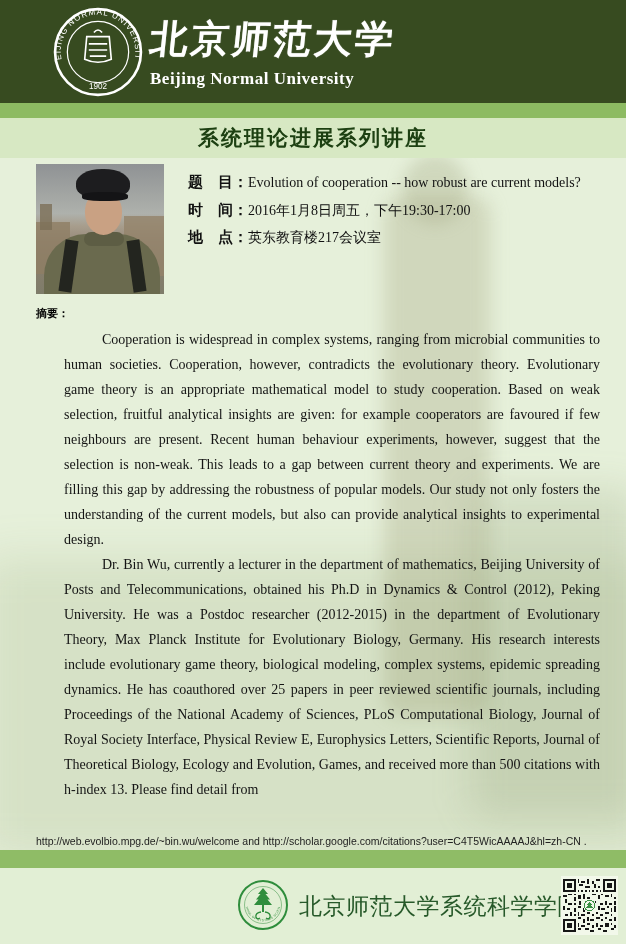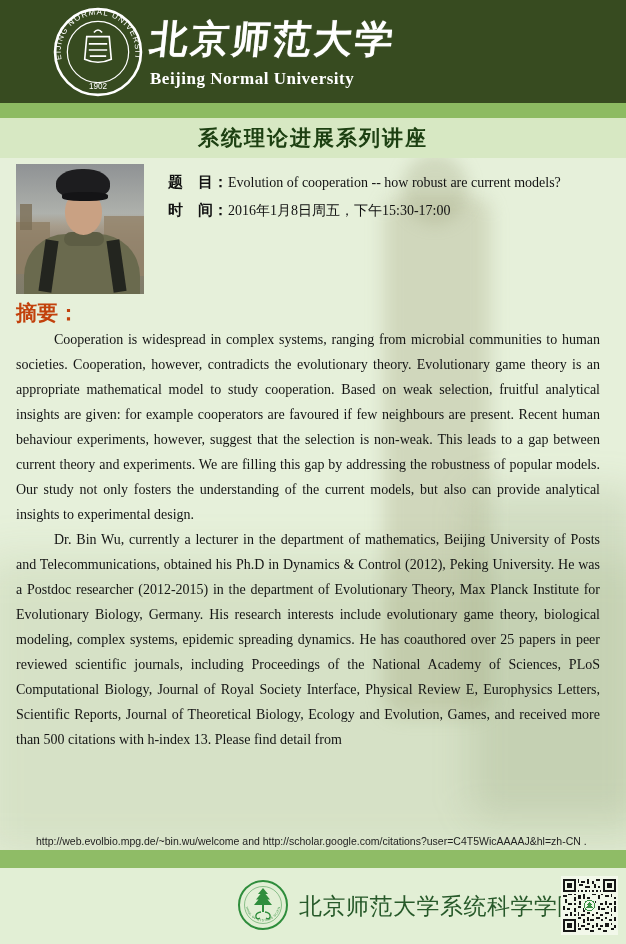--- a/index.html
+++ b/index.html
@@ -27,21 +27,21 @@
 
   
   .strip-1 { height:15px; background:#8dbb62; }
   .title-band { height:40px; background:#d7e8c3; text-align:center; }
   .series-title {
     display:inline-block; line-height:40px; font-size:21px; font-weight:700;
     letter-spacing:2px; color:#1d4012;
   }
 
   
-  .main { position:relative; height:692px; padding:6px 26px 0 16px; overflow:hidden; }
+  .main { position:relative; height:692px; padding:6px 26px 0 36px; overflow:hidden; }
   .wm { position:absolute; z-index:0; pointer-events:none; border-radius:18px; }
   .wm-tower   { left:384px; top:38px;  width:106px; height:520px; background:rgba(158,158,118,.30); filter:blur(9px); }
   .wm-head    { left:402px; top:-4px;  width:66px;  height:70px;  background:rgba(150,155,115,.28); filter:blur(8px); border-radius:50%; }
   .wm-foliage { left:-20px; top:400px; width:680px; height:300px; background:rgba(130,150,95,.16);  filter:blur(22px); }
   .wm-right   { left:470px; top:330px; width:170px; height:330px; background:rgba(120,140,92,.18);  filter:blur(18px); }
   .content { position:relative; z-index:1; }
 
   .lead { display:flex; gap:24px; margin-bottom:6px; }
 
   
@@ -62,24 +62,24 @@
   }
   .collar { position:absolute; left:48px; bottom:48px; width:40px; height:14px; background:#5d5d44; border-radius:8px; }
   .strap-l { position:absolute; left:26px;  bottom:2px; width:13px; height:52px; background:#23251f; transform:rotate(8deg); }
   .strap-r { position:absolute; left:94px;  bottom:2px; width:13px; height:52px; background:#23251f; transform:rotate(-8deg); }
 
   .info-list { flex:1; padding-top:5px; }
   .info-row { line-height:26.5px; white-space:nowrap; }
   .info-label { font-weight:700; font-size:15px; color:#111; }
   .info-value { font-family:"Liberation Serif", serif; font-size:14px; color:#111; }
 
-  .section-heading { font-size:21px; font-weight:700; color:#c2410c; line-height:22px; margin:8px 0 3px; }
+  .section-heading { font-size:11px; font-weight:700; color:#000000; line-height:22px; margin:8px 0 3px; }
   .body-text {
     font-family:"Liberation Serif", serif; font-size:14px; line-height:25px;
-    color:#141414; text-align:justify; text-indent:38px;
+    color:#141414; text-align:justify; text-indent:38px;margin-left:28px;
   }
   .links-line {
     position:absolute; left:36px; right:14px; bottom:3px; z-index:1;
     font-family:Liberation Sans, sans-serif; font-size:10.5px; color:#222; white-space:nowrap;
   }
 
   
   .strip-2 { height:18px; background:#8fbc66; }
   .footer { position:relative; height:76px; background:#e2efd5; }
   .school-seal { position:absolute; left:237px; top:11px; width:52px; height:52px; }
@@ -142,21 +142,24 @@
           <div class="face"></div>
           <div class="cap"></div>
           <div class="brim"></div>
         </div>
 
         <div class="info-list">
           <div class="info-row">
             <span class="info-label">题　目：</span><span class="info-value">Evolution of cooperation -- how robust are current models?</span>
           </div>
           <div class="info-row">
-            <span class="info-label">时　间：</span><span class="info-value">2016年1月8日周五，下午15:30-17:00</span>
+            <span class="info-label">时　间：</span><span class="info-value">2016年1月8日周五，下午19:30-17:00</span>
+          </div>
+          <div class="info-row">
+            <span class="info-label">地　点：</span><span class="info-value">英东教育楼217会议室</span>
           </div>
         </div>
       </div>
 
       <h2 class="section-heading">摘要：</h2>
       <p class="body-text">Cooperation is widespread in complex systems, ranging from microbial communities to human societies. Cooperation, however, contradicts the evolutionary theory. Evolutionary game theory is an appropriate mathematical model to study cooperation. Based on weak selection, fruitful analytical insights are given: for example cooperators are favoured if few neighbours are present. Recent human behaviour experiments, however, suggest that the selection is non-weak. This leads to a gap between current theory and experiments. We are filling this gap by addressing the robustness of popular models. Our study not only fosters the understanding of the current models, but also can provide analytical insights to experimental design.</p>
 
       <p class="body-text">Dr. Bin Wu, currently a lecturer in the department of mathematics, Beijing University of Posts and Telecommunications, obtained his Ph.D in Dynamics &amp; Control (2012), Peking University. He was a Postdoc researcher (2012-2015) in the department of Evolutionary Theory, Max Planck Institute for Evolutionary Biology, Germany. His research interests include evolutionary game theory, biological modeling, complex systems, epidemic spreading dynamics. He has coauthored over 25 papers in peer reviewed scientific journals, including Proceedings of the National Academy of Sciences, PLoS Computational Biology, Journal of Royal Society Interface, Physical Review E,  Europhysics Letters, Scientific Reports, Journal of Theoretical Biology, Ecology and Evolution, Games, and received more than 500 citations with h-index 13. Please find detail from</p>
     </div>
 

